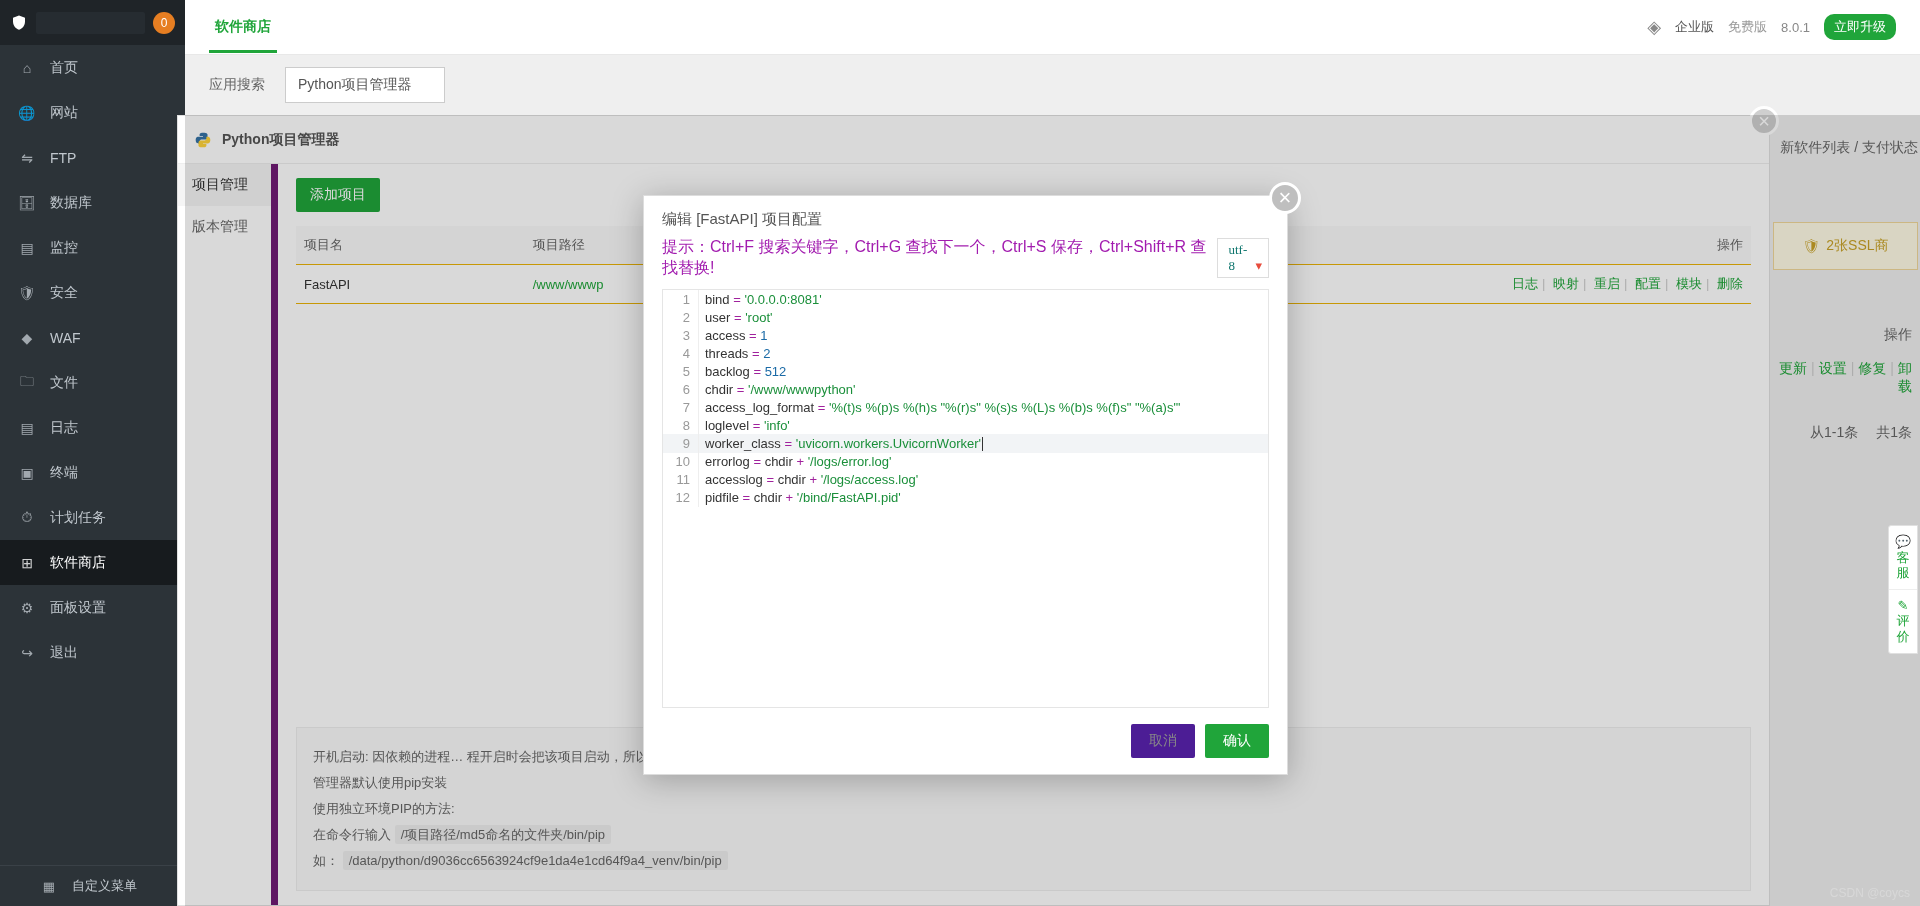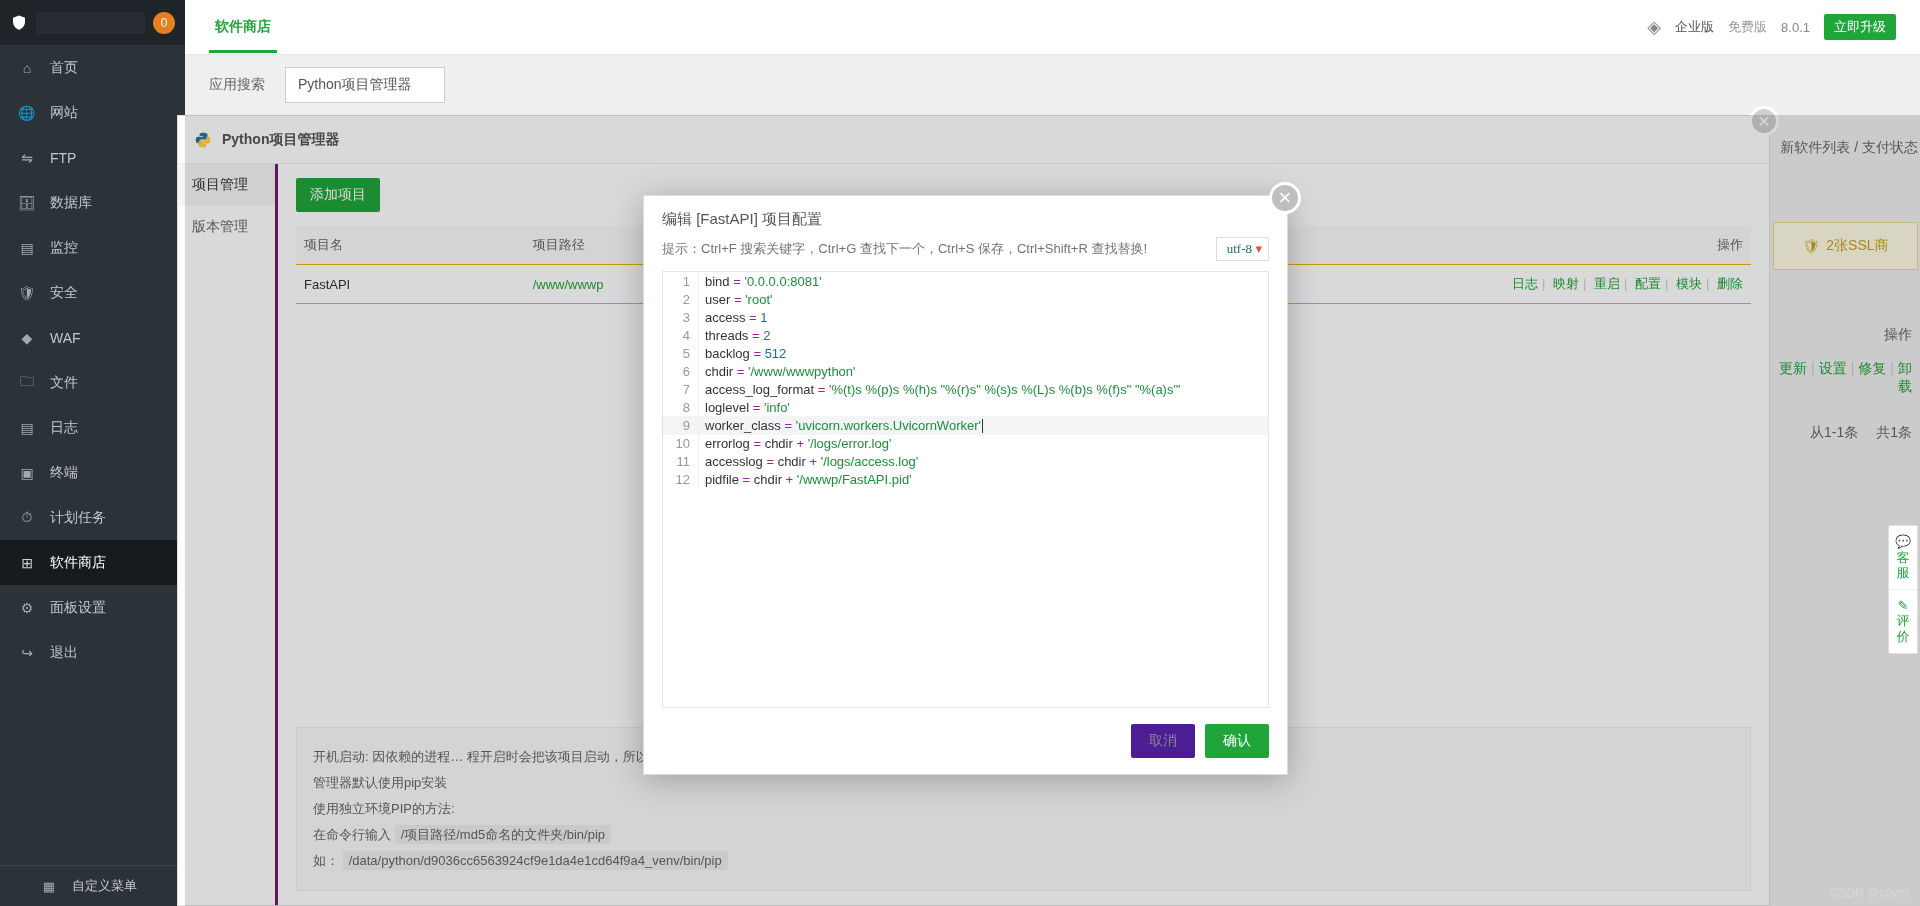--- a/index.html
+++ b/index.html
@@ -16,34 +16,34 @@
 .sb-bottom { margin-top:auto; border-top:1px solid #3a4147; }
 .sb-bottom .sb-item { height:40px; font-size:13px; padding-left:40px; }
 .main { flex:1; display:flex; flex-direction:column; background:#efefef; position:relative; }
 .topbar { height:55px; background:#fff; border-bottom:#e8e8e8 1px solid; display:flex; align-items:center; padding:0 24px; justify-content:space-between; }
 .tab-active { color:#20a53a; font-weight:600; border-bottom:3px solid #20a53a; padding:16px 6px 14px; }
 .top-right { display:flex; align-items:center; gap:14px; font-size:13px; }
 .diamond { color:#888; font-size:18px; }
 .edition-pro { color:#555; }
 .edition-free { color:#999; }
 .version { color:#888; }
-.btn-upgrade { background:#20a53a; color:#fff; padding:4px 10px; border-radius:2px; cursor:pointer; }
+.btn-upgrade { background:#20a53a; color:#fff; padding:4px 10px; border-radius:10px; cursor:pointer; }
 .search-row { height:60px; display:flex; align-items:center; gap:20px; padding:0 24px; }
 .search-label { color:#666; }
 .search-box { height:36px; min-width:160px; padding:0 12px; border:1px solid #ccc; background:#fff; color:#555; display:flex; align-items:center; }
 .body-stack { position:relative; flex:1; }
 
 
 .panel { position:absolute; left:0; top:0; right:0; bottom:0; background:#fff; border:1px solid #e0e0e0; display:flex; flex-direction:column; }
 .panel-hd { height:48px; display:flex; align-items:center; padding:0 16px; gap:10px; border-bottom:1px solid #eee; }
 .panel-hd .pyicon { width:18px; height:18px; }
 .panel-hd .ttl { color:#555; font-weight:600; }
 .panel-close { position:absolute; right:-10px; top:-10px; width:30px; height:30px; border-radius:50%; background:#cfcfcf; color:#fff; display:flex; align-items:center; justify-content:center; font-size:20px; border:3px solid #fff; cursor:pointer; }
 .panel-body { display:flex; flex:1; }
-.panel-side { width:100px; border-right:3px solid #701a75; }
+.panel-side { width:100px; border-right:7px solid #701a75; }
 .ps-item { height:42px; display:flex; align-items:center; padding:0 14px; color:#666; cursor:pointer; }
 .ps-item.active { background:#f5f5f5; color:#333; }
 .panel-main { flex:1; padding:14px 18px; display:flex; flex-direction:column; position:relative; }
 .btn-add { background:#20a53a; color:#fff; padding:8px 14px; border-radius:2px; width:fit-content; cursor:pointer; }
 .tbl { width:100%; margin-top:14px; border-collapse:collapse; }
 .tbl th,.tbl td { text-align:left; padding:10px 8px; border-bottom:1px solid #eab308; font-size:13px; }
 .tbl th { color:#666; font-weight:normal; background:#fafafa; }
 .tbl th:last-child,.tbl td:last-child { text-align:right; }
 .link { color:#20a53a; cursor:pointer; }
 .sep { color:#ccc; padding:0 4px; }
@@ -56,21 +56,21 @@
 .peek-th, .peek-ops { text-align:right; padding:8px 6px; }
 .peek-links a { color:#20a53a; }
 .peek-foot { display:flex; gap:18px; justify-content:flex-end; padding:20px 6px; color:#666; }
 
 
 .mask { position:absolute; inset:0; background:rgba(0,0,0,.15); }
 .modal { position:absolute; left:458px; top:80px; width:645px; height:580px; background:#fff; border:1px solid #ddd; box-shadow:0 5px 30px rgba(0,0,0,.25); display:flex; flex-direction:column; }
 .modal-close { position:absolute; right:-14px; top:-14px; width:32px; height:32px; border-radius:50%; background:#bfbfbf; color:#fff; display:flex; align-items:center; justify-content:center; font-size:22px; border:3px solid #fff; cursor:pointer; }
 .modal-hd { padding:14px 18px 8px; color:#555; font-size:15px; }
 .modal-hint-row { display:flex; justify-content:space-between; align-items:center; padding:0 18px 10px; }
-.modal-hint { color:#737373; font-size:13px; }
+.modal-hint { color:#a21caf; font-size:16px; }
 .enc-select { border:1px solid #ddd; padding:3px 16px 3px 10px; color:#0f766e; font-size:13px; position:relative;font-family:Liberation Serif, serif; }
 .enc-select::after { content:"▾"; color:#e74c3c; position:absolute; right:6px; }
 .editor { flex:1; margin:0 18px; border:1px solid #e5e5e5; font-family:Consolas,Menlo,monospace; font-size:13px; overflow:auto; }
 .ed-line { display:flex; }
 .ed-gutter { width:36px; text-align:right; padding:1.5px 8px; color:#999; background:#fff; user-select:none; border-right:1px solid #eee; }
 .ed-code { padding:1.5px 6px; white-space:pre; flex:1; }
 .ed-line.hl .ed-code, .ed-line.hl .ed-gutter { background:#f2f4f6; }
 .tk-id { color:#333; }
 .tk-op { color:#a0229d; }
 .tk-str { color:#1a8f3a; }
@@ -304,21 +304,21 @@
             <div class="ed-line">
               <div class="ed-gutter">10</div>
               <div class="ed-code"><span class="tk-id">errorlog</span><span class="tk-op"> = </span><span class="tk-id">chdir</span><span class="tk-op"> + </span><span class="tk-str">'/logs/error.log'</span></div>
             </div>
             <div class="ed-line">
               <div class="ed-gutter">11</div>
               <div class="ed-code"><span class="tk-id">accesslog</span><span class="tk-op"> = </span><span class="tk-id">chdir</span><span class="tk-op"> + </span><span class="tk-str">'/logs/access.log'</span></div>
             </div>
             <div class="ed-line">
               <div class="ed-gutter">12</div>
-              <div class="ed-code"><span class="tk-id">pidfile</span><span class="tk-op"> = </span><span class="tk-id">chdir</span><span class="tk-op"> + </span><span class="tk-str">'/wwwp/FastAPI.pid'</span></div>
+              <div class="ed-code"><span class="tk-id">pidfile</span><span class="tk-op"> = </span><span class="tk-id">chdir</span><span class="tk-op"> + </span><span class="tk-str">'/bind/FastAPI.pid'</span></div>
             </div>
           </div>
         <div class="modal-foot">
           <div class="btn btn-cancel">取消</div>
           <div class="btn btn-ok">确认</div>
         </div>
       </div>
     </div>
 
     <div class="side-float">

